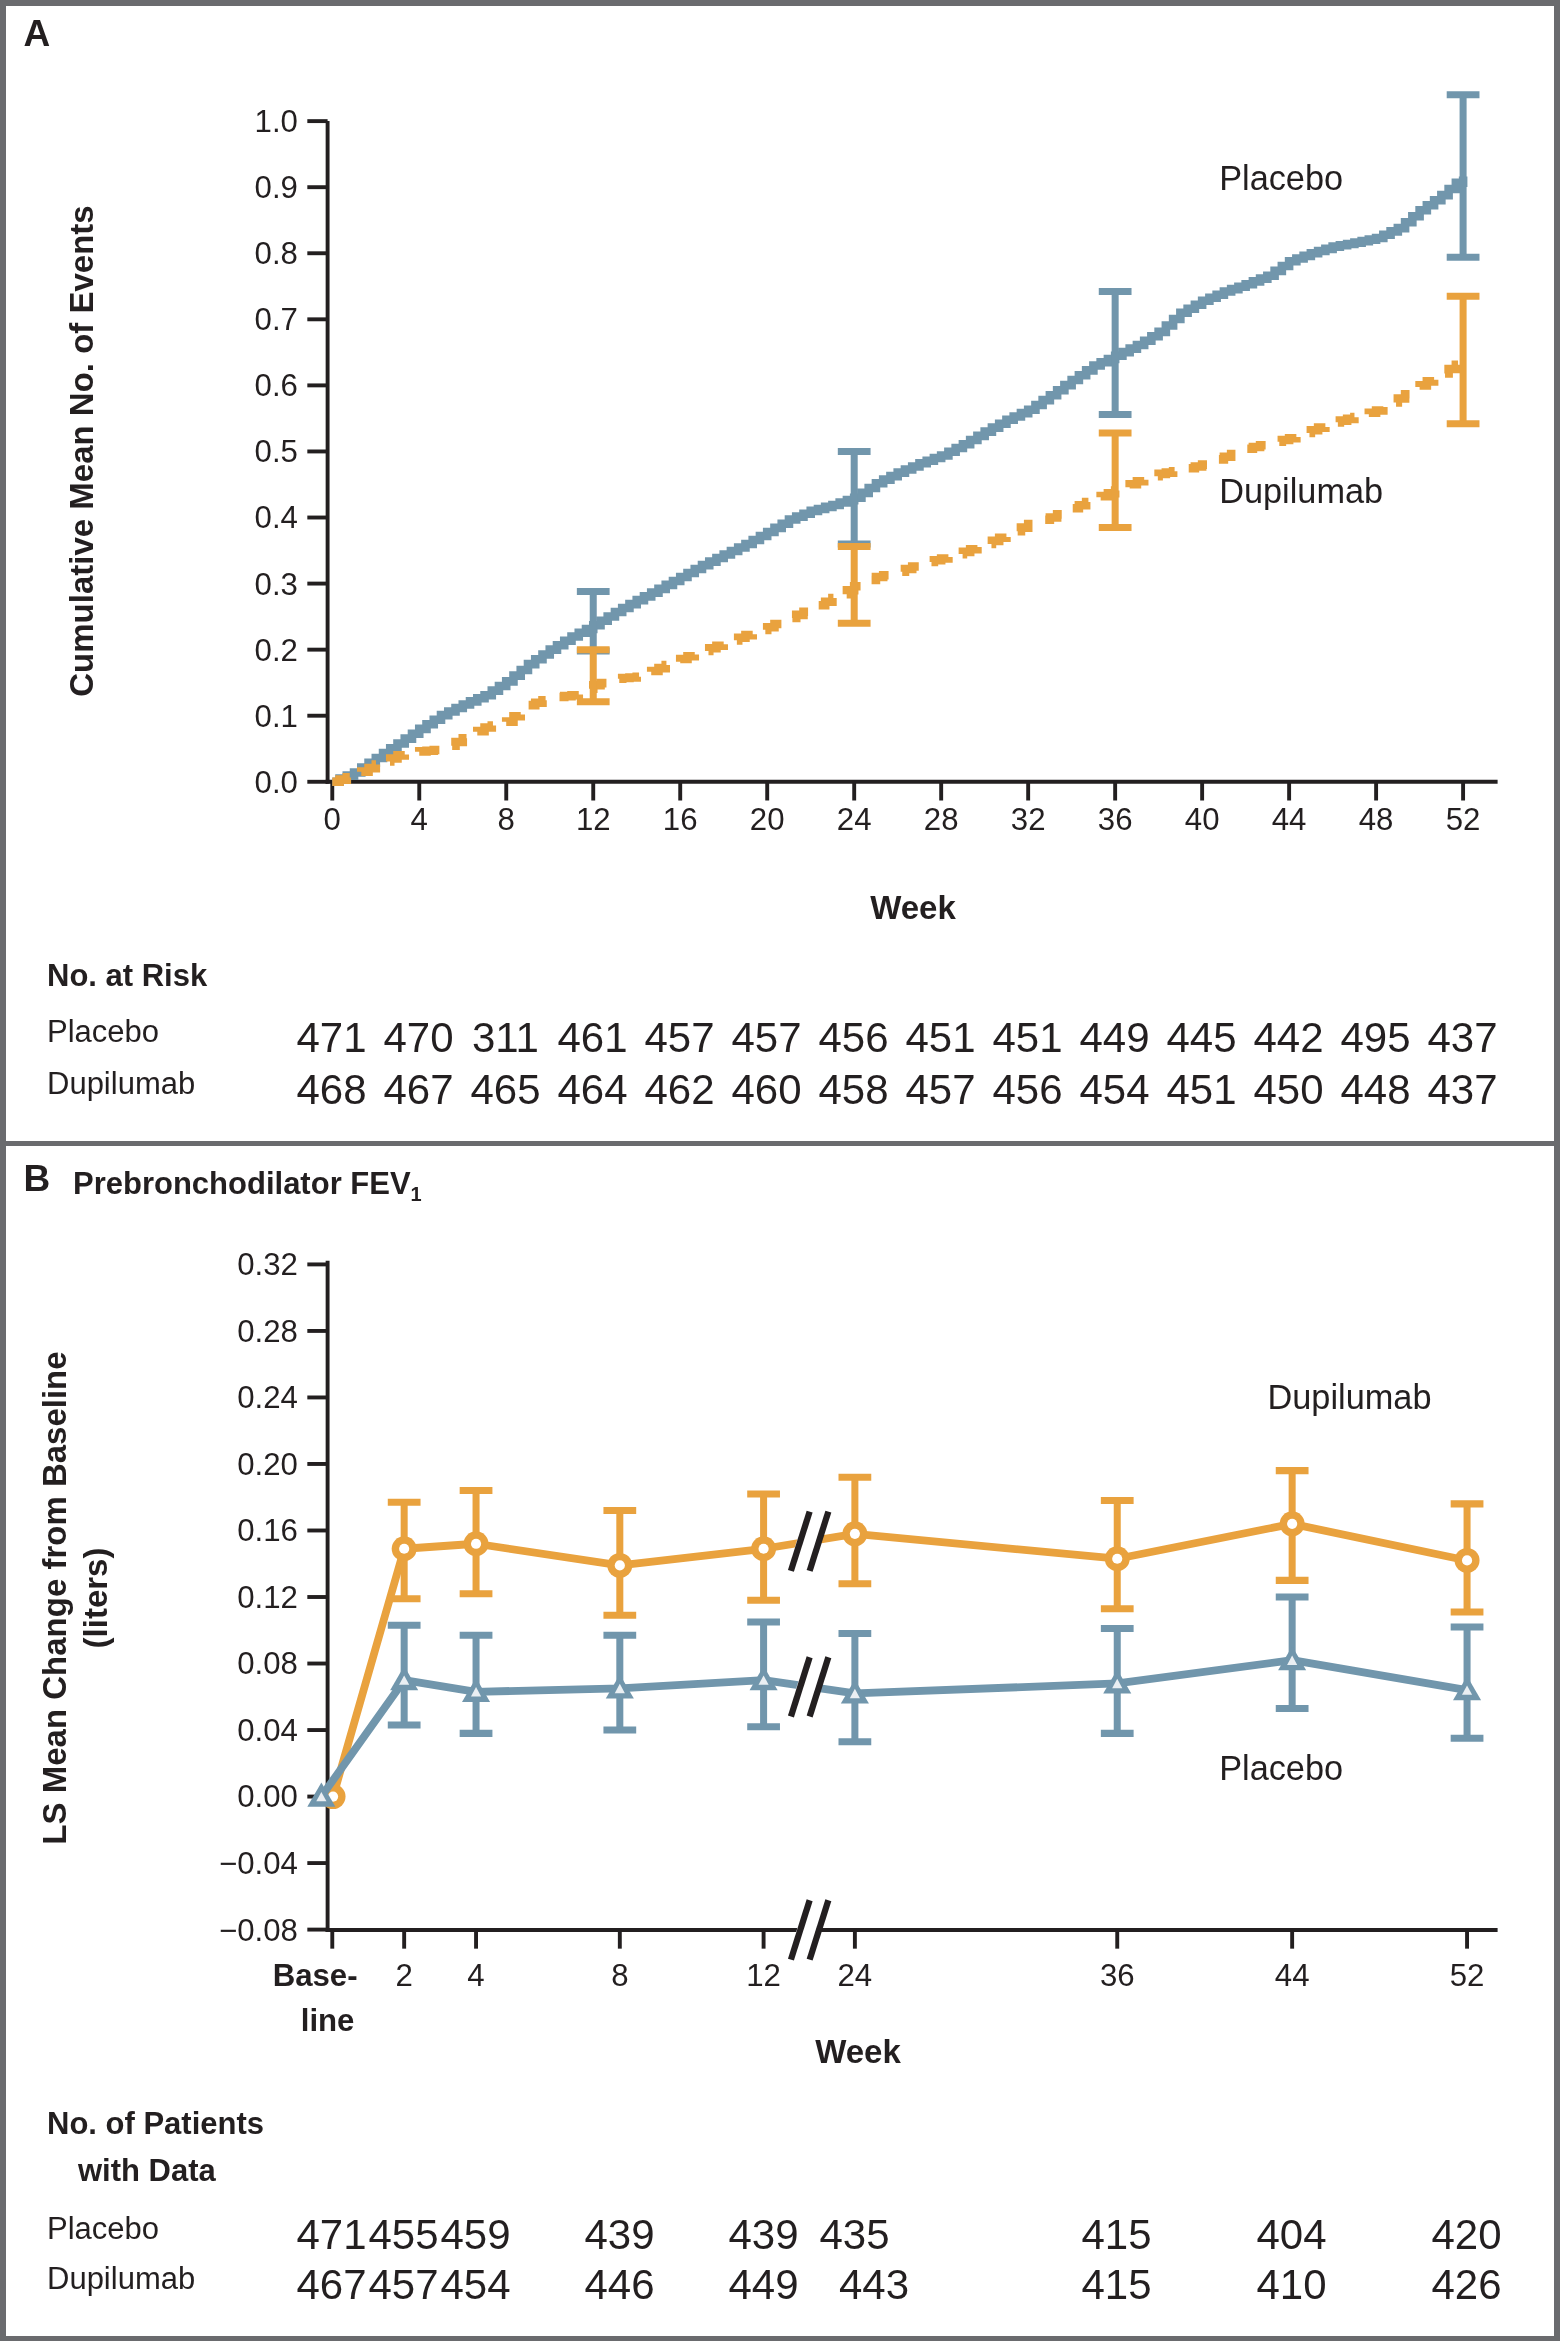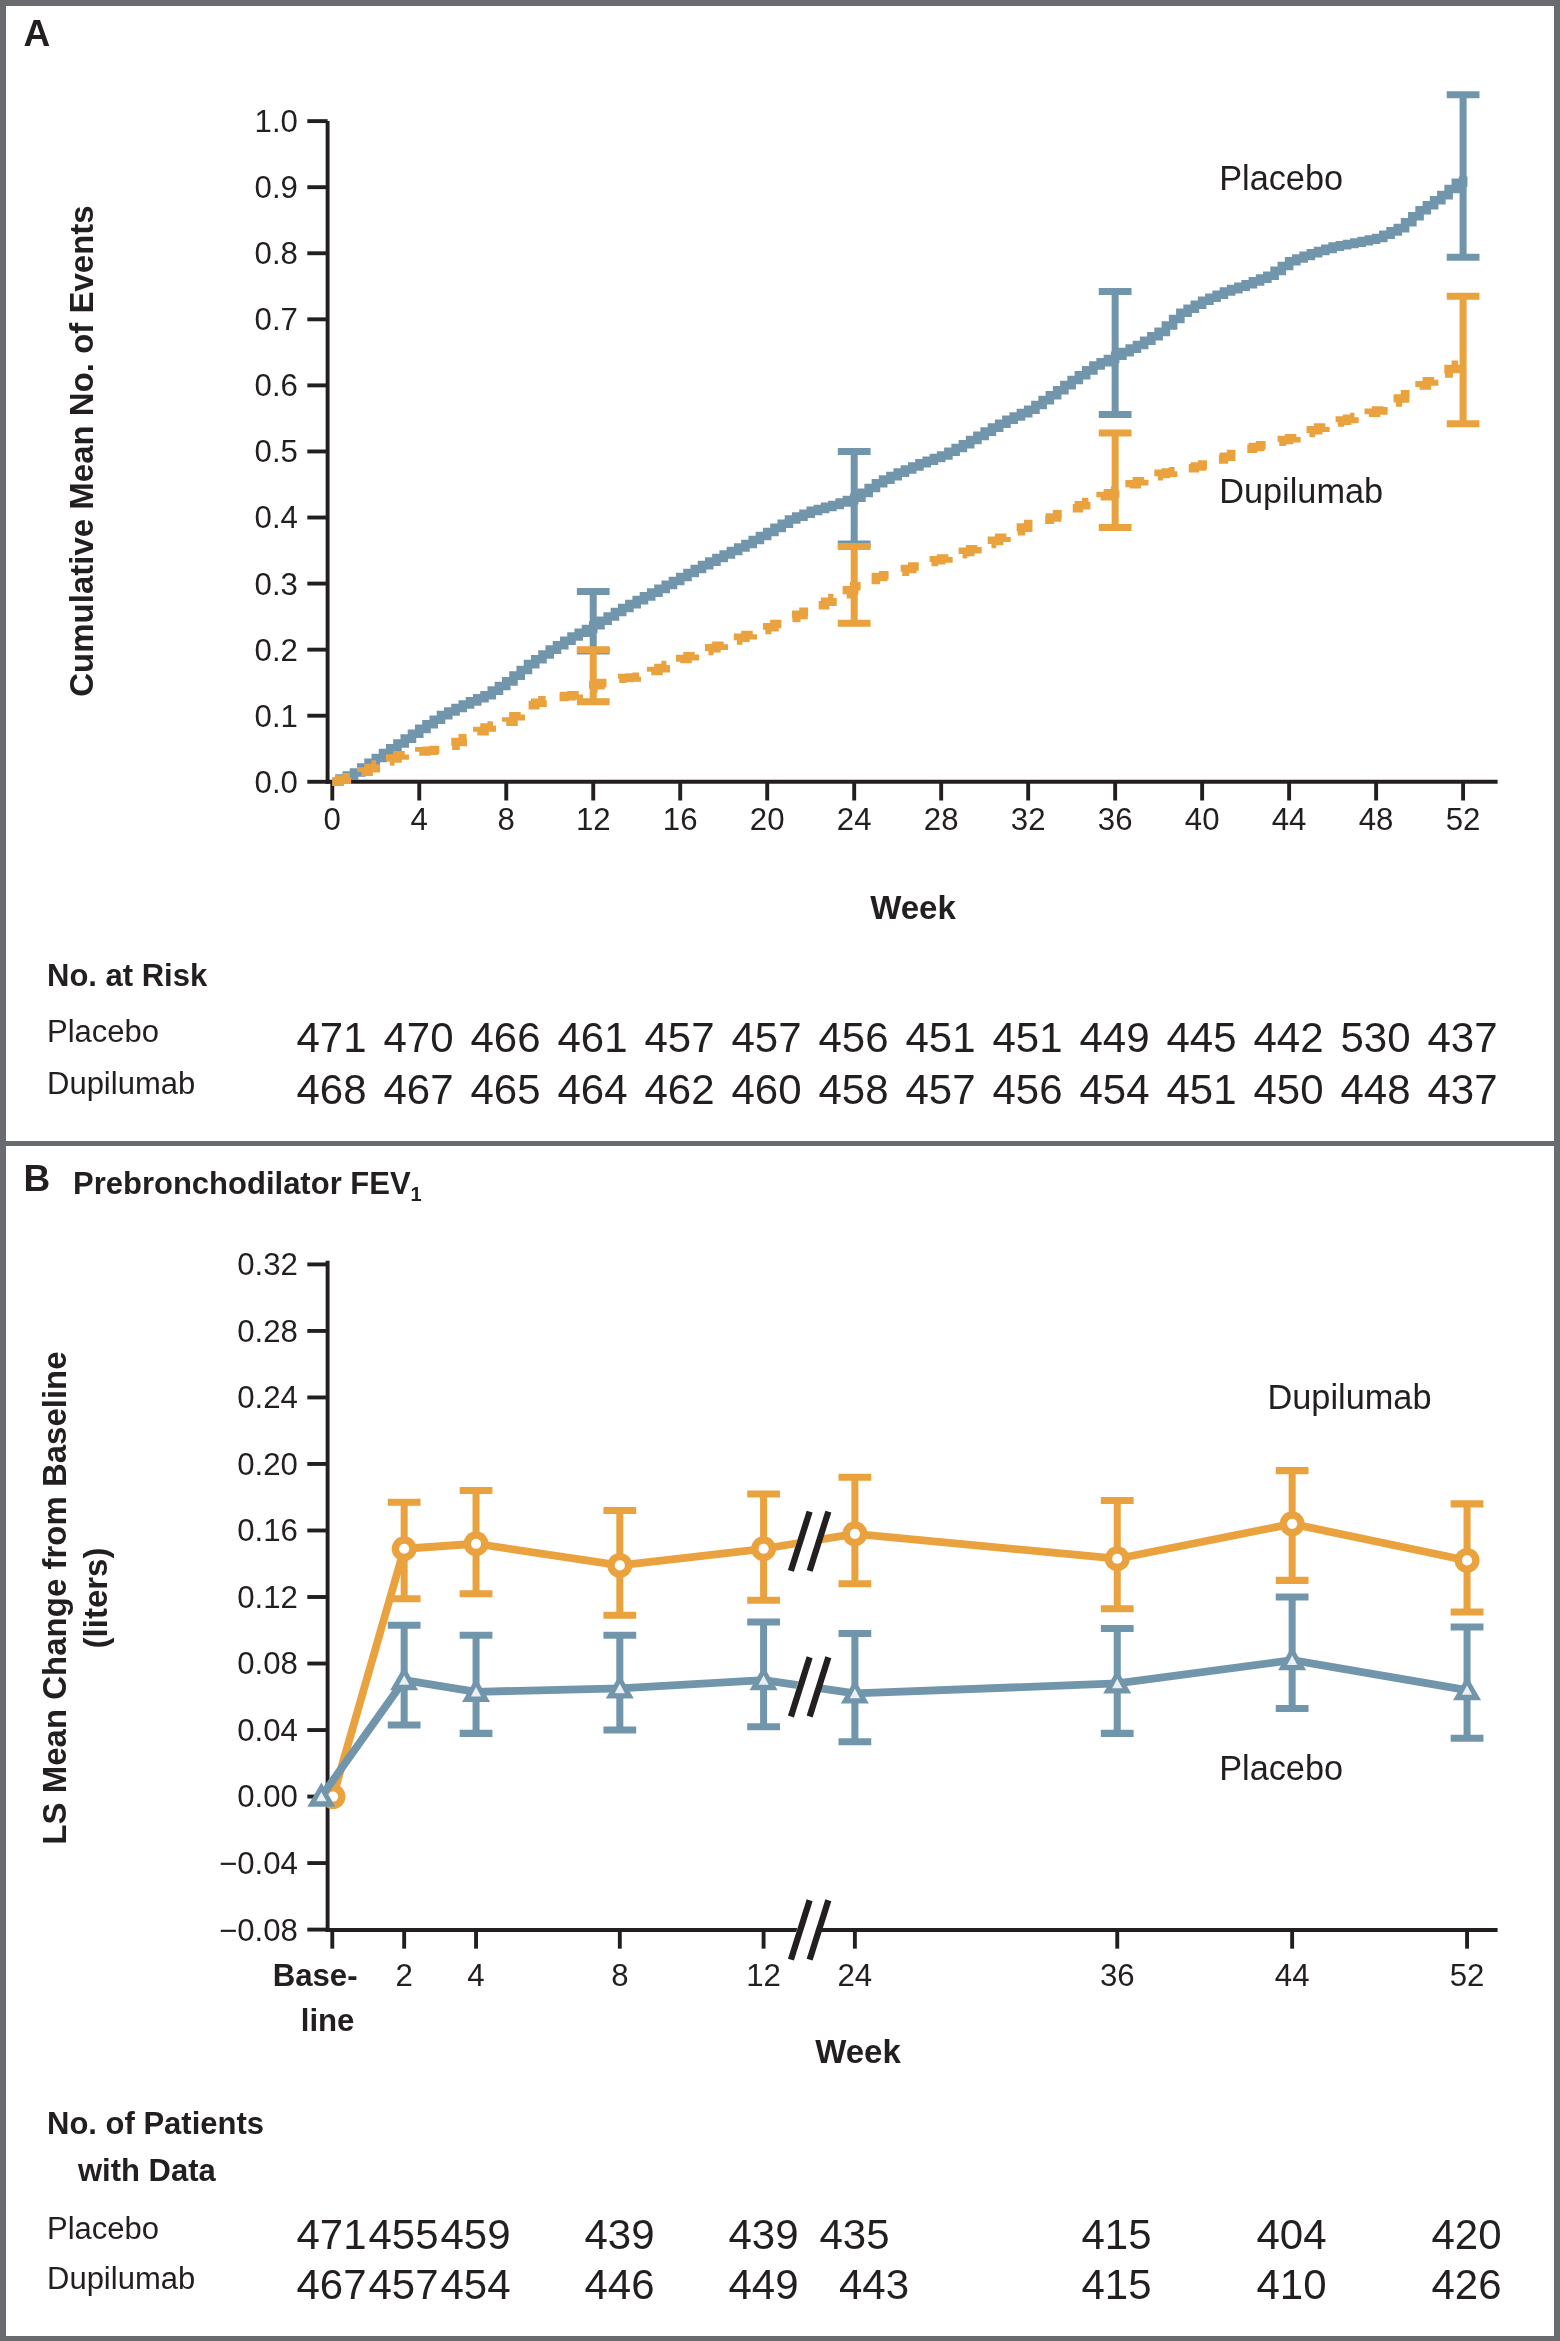--- a/index.html
+++ b/index.html
@@ -267,31 +267,31 @@
   </div>
   <div class="xlab" style="left:858px;top:2033px;">Week</div>
 
   <div class="tbl-title" style="left:47px;top:2106px;">No. of Patients</div>
   <div class="tbl-title" style="left:78px;top:2153px;">with Data</div>
   <div class="row-label" style="left:47px;top:2211px;">Placebo</div>
   <div class="row-label" style="left:47px;top:2261px;">Dupilumab</div>
 
   <span class="num" style="left: 332px; top: 1014px;">471</span>
     <span class="num" style="left: 419px; top: 1014px;">470</span>
-    <span class="num" style="left: 506px; top: 1014px;">466</span>
+    <span class="num" style="left: 506px; top: 1014px;">311</span>
     <span class="num" style="left: 593px; top: 1014px;">461</span>
     <span class="num" style="left: 680px; top: 1014px;">457</span>
     <span class="num" style="left: 767px; top: 1014px;">457</span>
     <span class="num" style="left: 854px; top: 1014px;">456</span>
     <span class="num" style="left: 941px; top: 1014px;">451</span>
     <span class="num" style="left: 1028px; top: 1014px;">451</span>
     <span class="num" style="left: 1115px; top: 1014px;">449</span>
     <span class="num" style="left: 1202px; top: 1014px;">445</span>
     <span class="num" style="left: 1289px; top: 1014px;">442</span>
-    <span class="num" style="left: 1376px; top: 1014px;">530</span>
+    <span class="num" style="left: 1376px; top: 1014px;">495</span>
     <span class="num" style="left: 1463px; top: 1014px;">437</span>
     <span class="num" style="left: 332px; top: 1066px;">468</span>
     <span class="num" style="left: 419px; top: 1066px;">467</span>
     <span class="num" style="left: 506px; top: 1066px;">465</span>
     <span class="num" style="left: 593px; top: 1066px;">464</span>
     <span class="num" style="left: 680px; top: 1066px;">462</span>
     <span class="num" style="left: 767px; top: 1066px;">460</span>
     <span class="num" style="left: 854px; top: 1066px;">458</span>
     <span class="num" style="left: 941px; top: 1066px;">457</span>
     <span class="num" style="left: 1028px; top: 1066px;">456</span>

